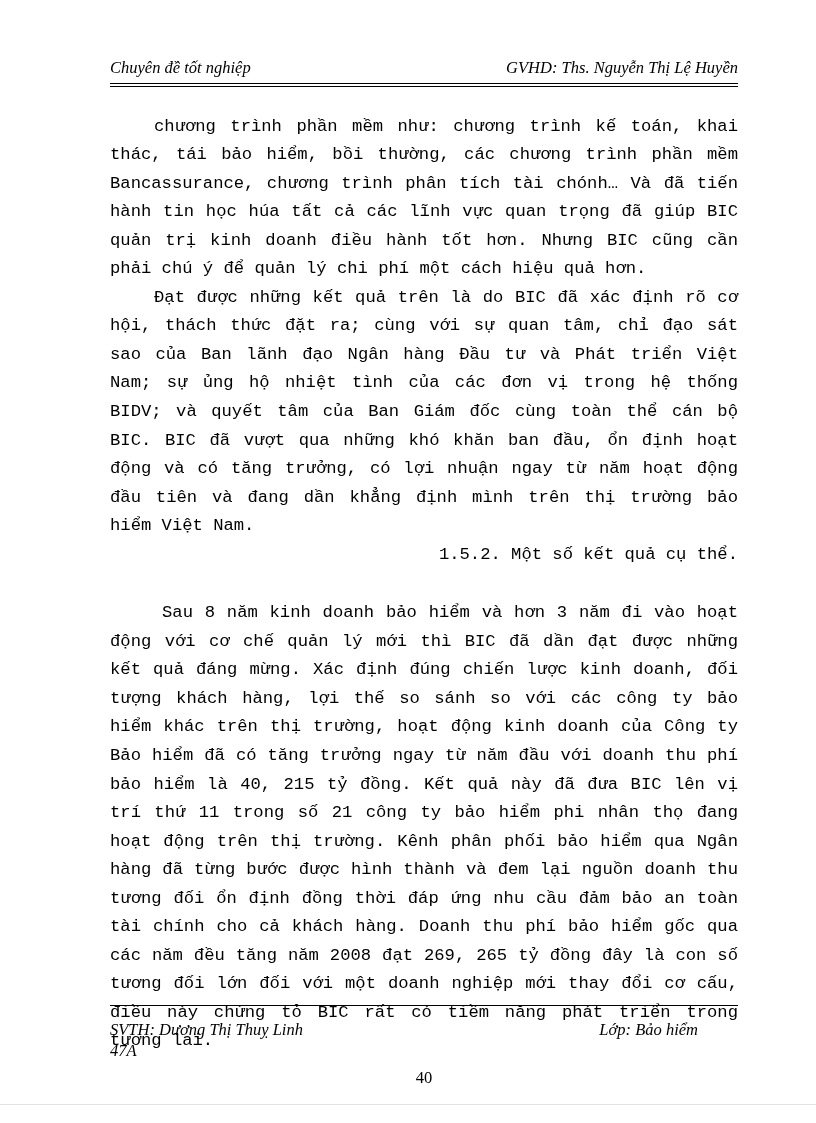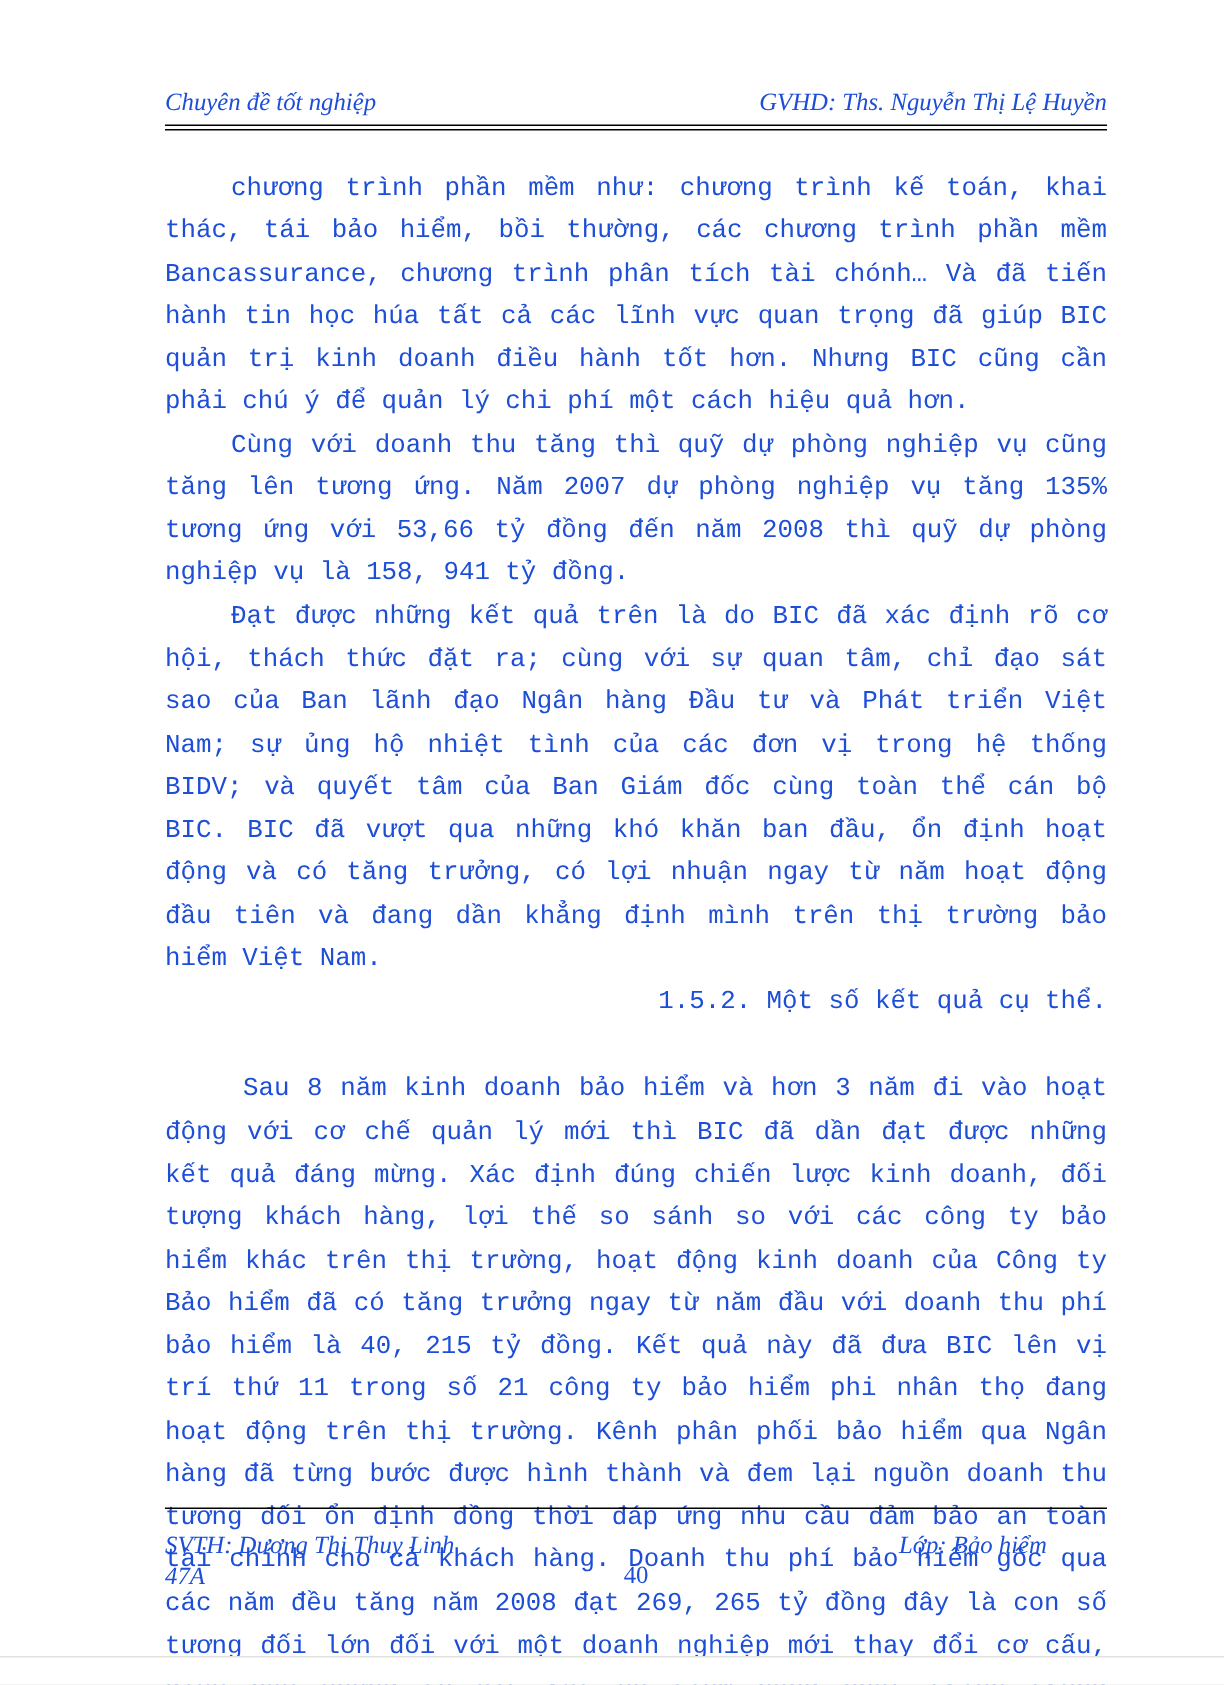--- a/index.html
+++ b/index.html
@@ -8,21 +8,21 @@
     background: #e8e8e8;
   }
   .page {
     position: relative;
     width: 816px;
     height: 1123px;
     background: #ffffff;
     margin: 0 auto;
     overflow: hidden;
     font-family: "Liberation Serif", serif;
-    color: #1d4ed8;
+    color: #000000;
   }
   .content {
     position: absolute;
     left: 110px;
     top: 58px;
     width: 628px;
   }
   
   .doc-header {
     display: flex;
@@ -98,20 +98,21 @@
   .footer-left {
     white-space: nowrap;
   }
   .footer-center {
     font-style: normal;
     position: absolute;
     left: 0;
     right: 0;
     text-align: center;
     pointer-events: none;
+    margin-top: 28px;
   }
   .footer-right {
     white-space: nowrap;
     padding-right: 40px;
     margin-top: 10px;
   }
   .footer-second {
     margin-top: 1px;
   }
   .footer-mid-wrap {
@@ -137,21 +138,20 @@
 
     <div class="doc-header">
       <span class="hdr-left">Chuyên đề tốt nghiệp</span>
       <span class="hdr-right">GVHD: Ths. Nguyễn Thị Lệ Huyền</span>
     </div>
     <hr class="rule">
     <hr class="rule thin">
 
     <div class="body-text">
       <p>chương trình phần mềm như: chương trình kế toán, khai thác, tái bảo hiểm, bồi thường, các chương trình phần mềm Bancassurance, chương trình phân tích tài chónh… Và đã tiến hành tin học húa tất cả các lĩnh vực quan trọng đã giúp BIC quản trị kinh doanh điều hành tốt hơn. Nhưng BIC cũng cần phải chú ý để quản lý chi phí một cách hiệu quả hơn.</p>
-      <p>Cùng với doanh thu tăng thì quỹ dự phòng nghiệp vụ cũng tăng lên tương ứng. Năm 2007 dự phòng nghiệp vụ tăng 135% tương ứng với 53,66 tỷ đồng đến năm 2008 thì quỹ dự phòng nghiệp vụ là 158, 941 tỷ đồng.</p>
       <p>Đạt được những kết quả trên là do BIC đã xác định rõ cơ hội, thách thức đặt ra; cùng với sự quan tâm, chỉ đạo sát sao của Ban lãnh đạo Ngân hàng Đầu tư và Phát triển Việt Nam; sự ủng hộ nhiệt tình của các đơn vị trong hệ thống BIDV; và quyết tâm của Ban Giám đốc cùng toàn thể cán bộ BIC. BIC đã vượt qua những khó khăn ban đầu, ổn định hoạt động và có tăng trưởng, có lợi nhuận ngay từ năm hoạt động đầu tiên và đang dần khẳng định mình trên thị trường bảo hiểm Việt Nam.</p>
       <p class="heading">1.5.2. Một số kết quả cụ thể.</p>
       <p class="hang">Sau 8 năm kinh doanh bảo hiểm và hơn 3 năm đi vào hoạt động với cơ chế quản lý mới thì BIC đã dần đạt được những kết quả đáng mừng. Xác định đúng chiến lược kinh doanh, đối tượng khách hàng, lợi thế so sánh so với các công ty bảo hiểm khác trên thị trường, hoạt động kinh doanh của Công ty Bảo hiểm đã có tăng trưởng ngay từ năm đầu với doanh thu phí bảo hiểm là 40, 215 tỷ đồng. Kết quả này đã đưa BIC lên vị trí thứ 11 trong số 21 công ty bảo hiểm phi nhân thọ đang hoạt động trên thị trường. Kênh phân phối bảo hiểm qua Ngân hàng đã từng bước được hình thành và đem lại nguồn doanh thu tương đối ổn định đồng thời đáp ứng nhu cầu đảm bảo an toàn tài chính cho cả khách hàng. Doanh thu phí bảo hiểm gốc qua các năm đều tăng năm 2008 đạt 269, 265 tỷ đồng đây là con số tương đối lớn đối với một doanh nghiệp mới thay đổi cơ cấu, điều này chứng tỏ BIC rất có tiềm năng phát triển trong tương lai.</p>
     </div>
 
   </div>
 
   <div class="doc-footer">
     <hr class="footer-rule">
     <div class="footer-mid-wrap">

